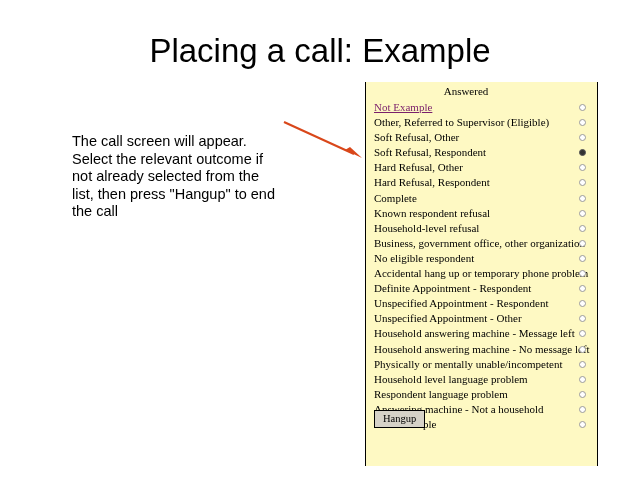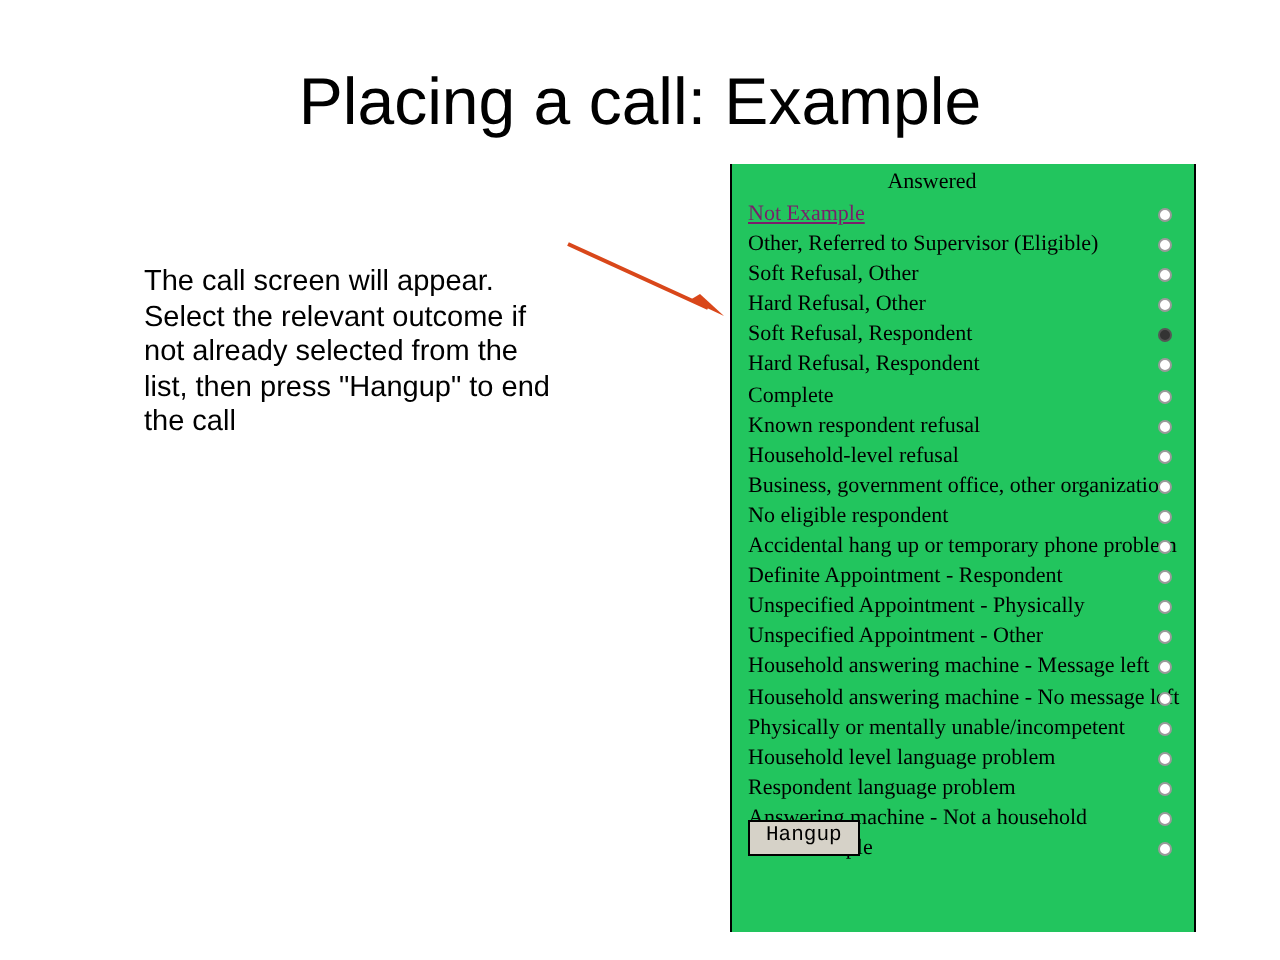--- a/index.html
+++ b/index.html
@@ -51,21 +51,21 @@
     width: 86px;
     height: 42px;
   }
   
   .panel {
     position: absolute;
     left: 365px;
     top: 82px;
     width: 238px;
     height: 384px;
-    background: #22c55e;
+    background: #fef9c3;
     border-left: 1px solid #000000;
     border-right: 1px solid #000000;
     box-sizing: border-box;
   }
   .panel-scroll-right {
     position: absolute;
     left: 597px;
     top: 82px;
     width: 6px;
     height: 384px;
@@ -118,21 +118,21 @@
     box-sizing: border-box;
   }
   .radio.checked {
     background: #333333;
     border-color: #555555;
   }
   .hangup {
     position: absolute;
     left: 8px;
     top: 328px;
-    font-family: Liberation Mono, monospace;
+    font-family: Liberation Serif, serif;
     font-size: 10.5px;
     color: #000000;
     background: #d6d2c8;
     border: 1px solid #000000;
     padding: 2px 8px 3px 8px;
     line-height: 11px;
   }
 </style>
 </head>
 <body>
@@ -147,31 +147,31 @@
     <line x1="2" y1="2" x2="72" y2="34" stroke="#d9471a" stroke-width="2"></line>
     <polygon points="80,38 63,30 68,27" fill="#d9471a"></polygon>
   </svg>
 
   <div class="panel">
     <div class="answered-header">Answered</div>
     <div class="list">
         <div class="opt notanswered"><span class="lbl">Not Example</span><span class="radio"></span></div>
         <div class="opt"><span class="lbl">Other, Referred to Supervisor (Eligible)</span><span class="radio"></span></div>
         <div class="opt"><span class="lbl">Soft Refusal, Other</span><span class="radio"></span></div>
+        <div class="opt"><span class="lbl">Soft Refusal, Respondent</span><span class="radio checked"></span></div>
         <div class="opt"><span class="lbl">Hard Refusal, Other</span><span class="radio"></span></div>
-        <div class="opt"><span class="lbl">Soft Refusal, Respondent</span><span class="radio checked"></span></div>
         <div class="opt"><span class="lbl">Hard Refusal, Respondent</span><span class="radio"></span></div>
         <div class="opt"><span class="lbl">Complete</span><span class="radio"></span></div>
         <div class="opt"><span class="lbl">Known respondent refusal</span><span class="radio"></span></div>
         <div class="opt"><span class="lbl">Household-level refusal</span><span class="radio"></span></div>
         <div class="opt"><span class="lbl">Business, government office, other organization</span><span class="radio"></span></div>
         <div class="opt"><span class="lbl">No eligible respondent</span><span class="radio"></span></div>
         <div class="opt"><span class="lbl">Accidental hang up or temporary phone problem</span><span class="radio"></span></div>
         <div class="opt"><span class="lbl">Definite Appointment - Respondent</span><span class="radio"></span></div>
-        <div class="opt"><span class="lbl">Unspecified Appointment - Physically</span><span class="radio"></span></div>
+        <div class="opt"><span class="lbl">Unspecified Appointment - Respondent</span><span class="radio"></span></div>
         <div class="opt"><span class="lbl">Unspecified Appointment - Other</span><span class="radio"></span></div>
         <div class="opt"><span class="lbl">Household answering machine - Message left</span><span class="radio"></span></div>
         <div class="opt"><span class="lbl">Household answering machine - No message left</span><span class="radio"></span></div>
         <div class="opt"><span class="lbl">Physically or mentally unable/incompetent</span><span class="radio"></span></div>
         <div class="opt"><span class="lbl">Household level language problem</span><span class="radio"></span></div>
         <div class="opt"><span class="lbl">Respondent language problem</span><span class="radio"></span></div>
         <div class="opt"><span class="lbl">Answering machine - Not a household</span><span class="radio"></span></div>
         <div class="opt"><span class="lbl">Out of sample</span><span class="radio"></span></div>
       </div>
     <div class="hangup">Hangup</div>

